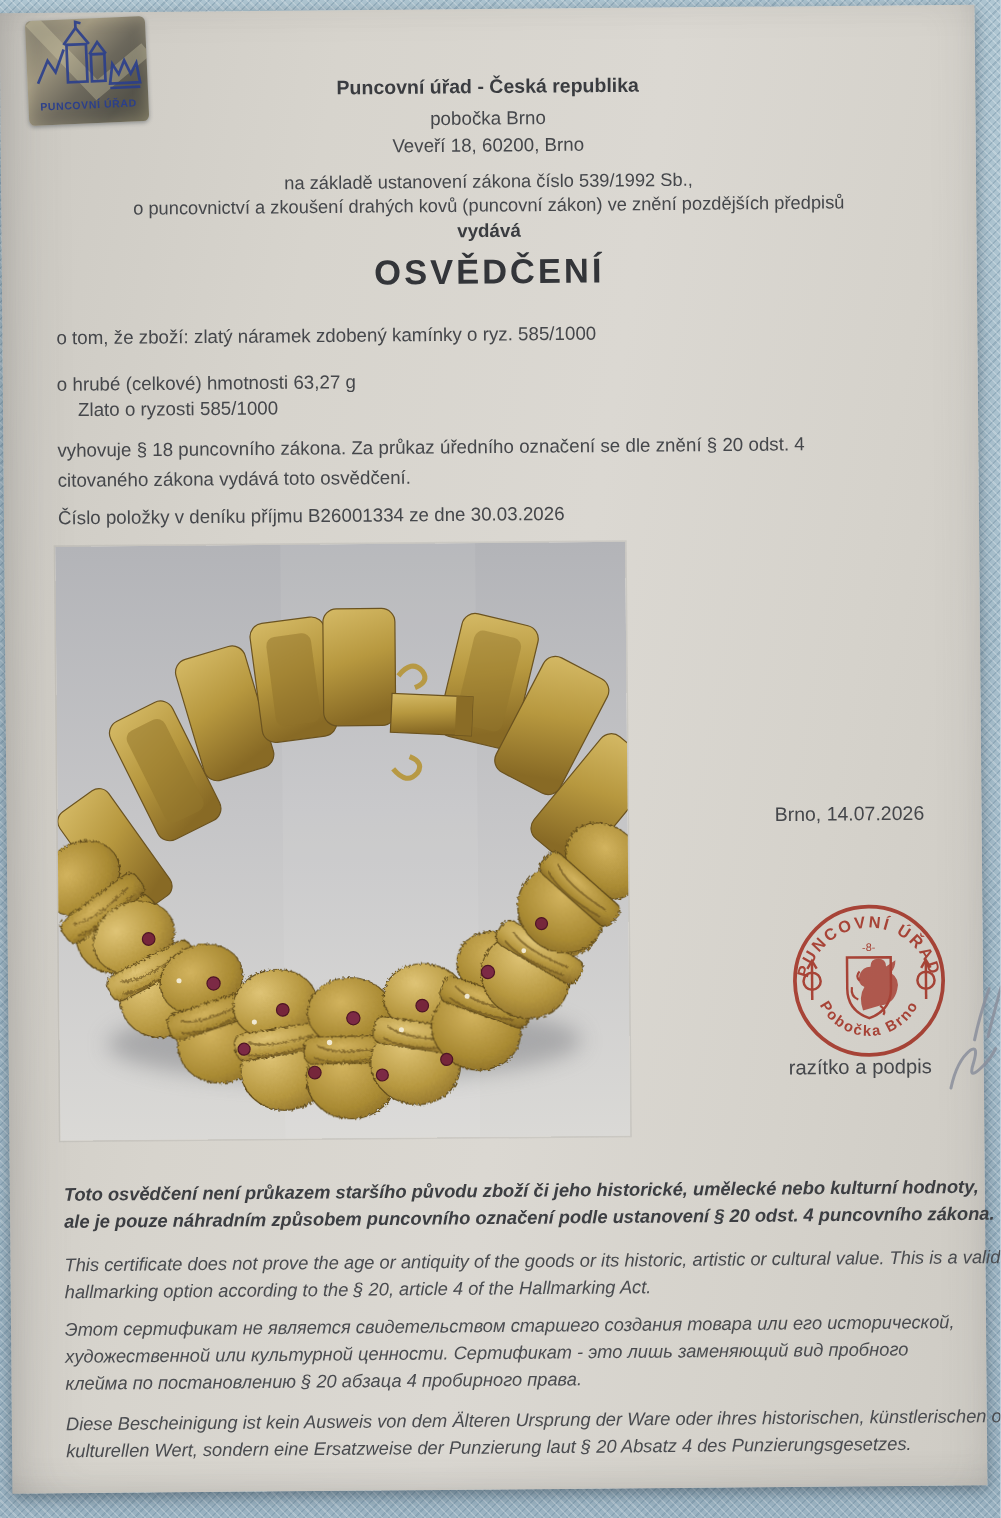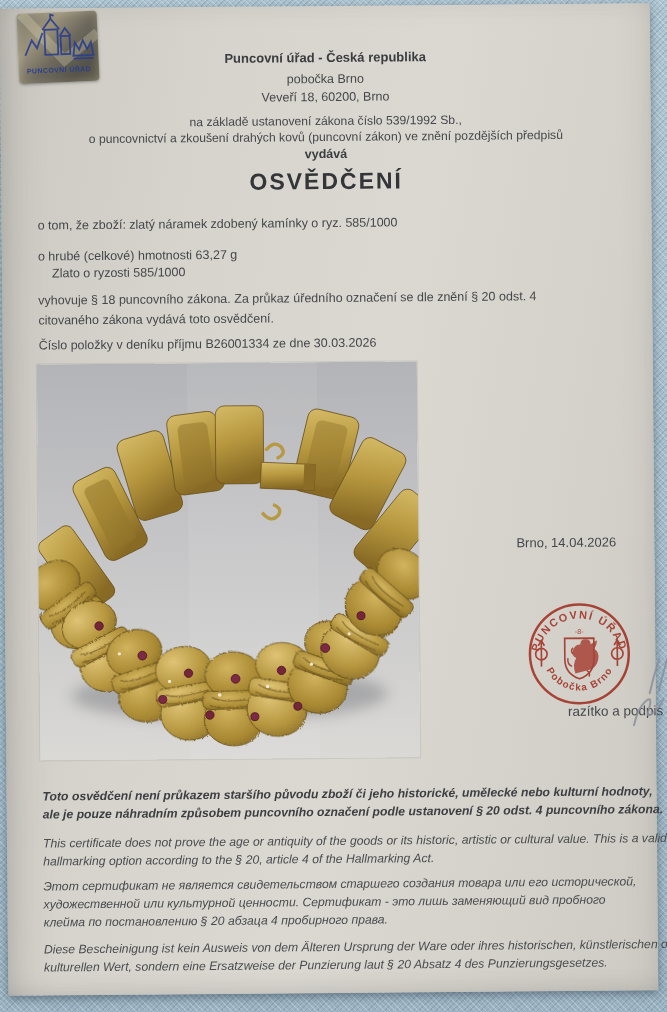--- a/index.html
+++ b/index.html
@@ -36,21 +36,21 @@
     background:linear-gradient(135deg,#7e7a6c 0%,#9a927c 30%,#6c685c 55%,#55534a 80%,#63604f 100%);
     box-shadow:0 1px 3px rgba(30,40,50,.4), inset 0 0 10px rgba(255,240,190,.25);
   }
   .photo{
     position:absolute;left:34px;top:356px;width:380px;height:396px;
     box-shadow:0 0 0 1px rgba(120,120,118,.15);
   }
   .stamp{position:absolute;left:522px;top:598px;width:104px;height:104px;opacity:.88;mix-blend-mode:multiply;}
   .signature{position:absolute;left:560px;top:610px;width:107px;height:130px;}
   .date-line{position:absolute;left:512px;top:531px;font-size:13px;white-space:nowrap;}
-  .caption-line{position:absolute;left:520px;top:700px;font-size:13.5px;white-space:nowrap;margin-left:42px;}
+  .caption-line{position:absolute;left:520px;top:700px;font-size:13.5px;white-space:nowrap;}
 </style>
 </head>
 <body>
 
 <div class="stage">
   <div class="paper">
 
     <div class="sticker">
       <svg width="80" height="70" viewBox="0 0 80 70">
         <rect x="0" y="0" width="80" height="70" rx="4" fill="none"></rect>
@@ -193,21 +193,21 @@
           <circle cx="80" cy="290" r="1.7"></circle>
             <circle cx="130" cy="318" r="1.7"></circle>
             <circle cx="180" cy="332" r="1.8"></circle>
           <circle cx="228" cy="324" r="1.7"></circle>
             <circle cx="272" cy="302" r="1.7"></circle>
             <circle cx="310" cy="272" r="1.6"></circle>
         </g>
       </svg>
     </div>
 
-    <div class="date-line">Brno, 14.04.2026</div>
+    <div class="date-line">Brno, 14.07.2026</div>
 
     <div class="stamp">
       <svg width="104" height="104" viewBox="0 0 100 100">
         <defs>
           <path id="arcTop" d="M 10,56 A 40,40 0 0 1 90,56"></path>
           <path id="arcBot" d="M 17,62 A 35,35 0 0 0 83,62"></path>
         </defs>
         <circle cx="50" cy="50" r="47.5" fill="none" stroke="#c23a2b" stroke-width="2.4"></circle>
         <text font-size="10.5" font-weight="bold" fill="#c23a2b" letter-spacing="1.6">
           <textPath href="#arcTop" startOffset="50%" text-anchor="middle">PUNCOVNÍ ÚŘAD</textPath>

